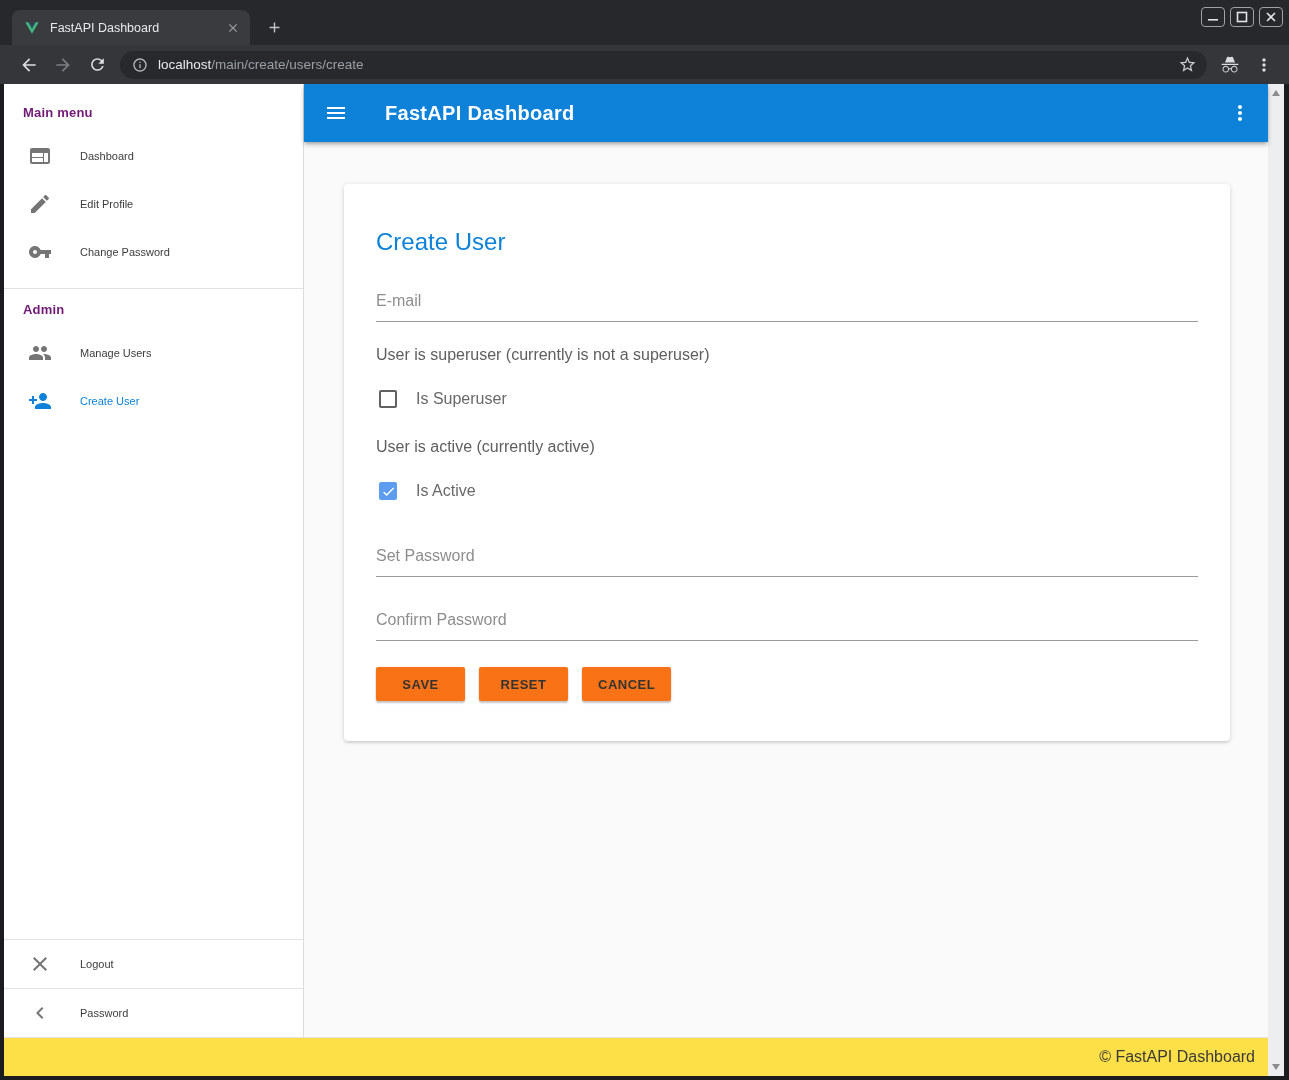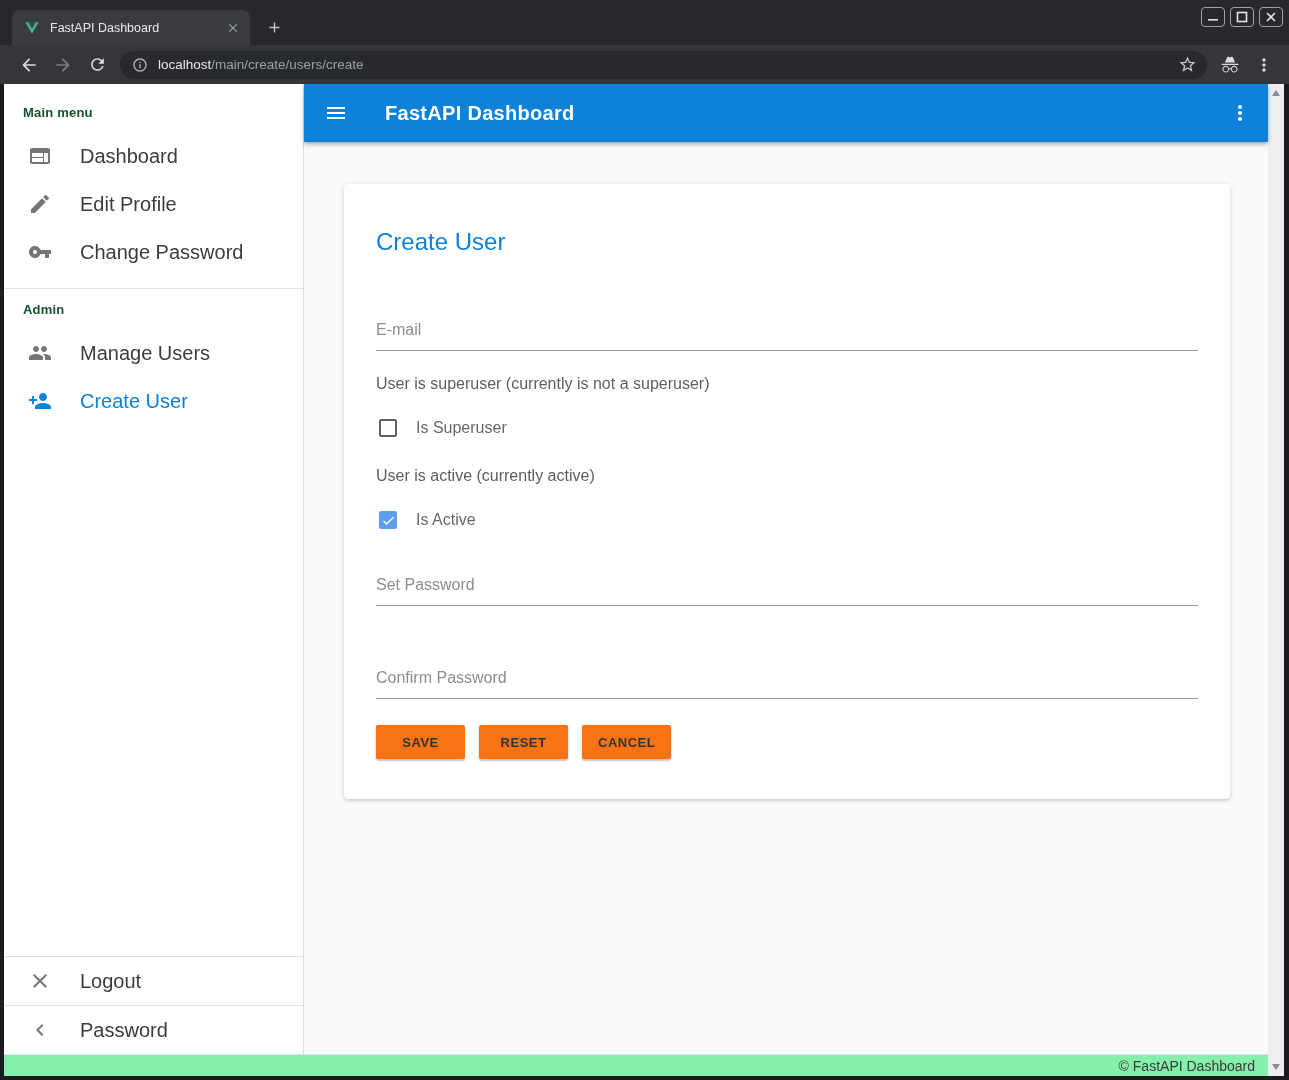--- a/index.html
+++ b/index.html
@@ -27,65 +27,65 @@
   .url-path { color:#9aa0a6; }
   .star-icon { width:19px; height:19px; color:#c7cacd; cursor:pointer; }
   .toolbar-icon { width:34px; height:34px; display:flex; align-items:center; justify-content:center; color:#dadce0; cursor:pointer; }
 
   
   .content { display:flex; margin:0 5px 4px 4px; height:992px; background:#fafafa; }
   .content-left { flex:1; display:flex; flex-direction:column; min-width:0; }
   .body-row { flex:1; display:flex; min-height:0; }
 
   .sidebar { width:300px; background:#fff; border-right:1px solid #dcdcdc; display:flex; flex-direction:column; padding-top:8px; }
-  .side-header { height:40px; display:flex; align-items:center; padding-left:19px; color:#14532d; font-size:13px; font-weight:bold; letter-spacing:.2px; }
-  .side-item { height:48px; display:flex; align-items:center; padding-left:24px; font-size:20px; color:#3c3c3c; cursor:pointer; }
+  .side-header { height:40px; display:flex; align-items:center; padding-left:19px; color:#701a75; font-size:13px; font-weight:bold; letter-spacing:.2px; }
+  .side-item { height:48px; display:flex; align-items:center; padding-left:24px; font-size:11px; color:#3c3c3c; cursor:pointer; }
   .side-item .s-icon { width:24px; height:24px; color:#757575; margin-right:28px; flex:0 0 24px; }
   .side-item.active { color:#0d82d8; }
   .side-item.active .s-icon { color:#0d82d8; }
   .divider { height:1px; background:#e2e2e2; }
   .divider.mt { margin-top:12px; }
   .spacer { flex:1; }
 
   .main { flex:1; display:flex; flex-direction:column; min-width:0; background:#fafafa; }
   .appbar { height:58px; background:#0d82d8; display:flex; align-items:center; padding:0 16px 0 20px;
             box-shadow:0 2px 4px -1px rgba(0,0,0,.3), 0 3px 5px rgba(0,0,0,.14); position:relative; z-index:2; }
   .hamburger { width:24px; height:24px; color:#fff; cursor:pointer; }
   .appbar-title { margin-left:37px; color:#fff; font-size:20px; font-weight:bold; letter-spacing:.3px; }
   .appbar-kebab { margin-left:auto; width:24px; height:24px; color:#fff; cursor:pointer; }
 
   .page { flex:1; overflow:hidden; }
   .card { width:886px; margin:42px 0 0 40px; background:#fff; border-radius:4px;
           box-shadow:0 1px 5px rgba(0,0,0,.14), 0 2px 2px rgba(0,0,0,.08); padding:42px 32px 40px; }
   .card-title { font-size:24px; line-height:32px; font-weight:400; color:#0d82d8; }
 
   .tfield { margin-top:50px; }
-  .tfield.gap42 { margin-top:63px; }
+  .tfield.gap42 { margin-top:34px; }
   .tfield.gap44 { margin-top:44px; }
   .tfield input { width:100%; border:0; outline:0; border-bottom:1px solid #9b9b9b; padding:0 0 11px;
                   font-size:16px; color:#333; background:transparent; font-family:"Liberation Sans",sans-serif; }
   .tfield input::placeholder { color:#8d8d8d; opacity:1; }
 
   .hint { font-size:16px; line-height:24px; color:#5e5e5e; margin-top:21px; }
   .hint.h2 { margin-top:24px; }
   .checkbox-row { display:flex; align-items:center; margin-top:20px; height:24px;gap:8px; }
   .cb { width:18px; height:18px; border-radius:2px; margin-left:3px; flex:0 0 18px; cursor:pointer;
         display:flex; align-items:center; justify-content:center; }
   .cb.unchecked { border:2px solid #616161; background:#fff; }
   .cb.checked { background:#5c9def; color:#fff; }
   .cb-label { margin-left:11px; font-size:16px; color:#686868; }
 
   .btn-row { margin-top:26px; display:flex; }
   .btn { height:34px; min-width:89px; padding:0 16px; background:#f97316; border:0; border-radius:2px;
          box-shadow:0 2px 2px rgba(0,0,0,.22), 0 0 2px rgba(0,0,0,.12);
          font-size:13px; font-weight:bold; color:#333; letter-spacing:.5px; margin-right:14px; cursor:pointer;
          font-family:"Liberation Sans",sans-serif; }
 
-  .footer { height:22px; background:#86efac; border-top:1px solid #e3e3e3; display:flex; align-items:center;
-            justify-content:flex-end; padding-right:13px; font-size:14px; color:#3a3a3a; }
+  .footer { height:39px; background:#fde047; border-top:1px solid #e3e3e3; display:flex; align-items:center;
+            justify-content:flex-end; padding-right:13px; font-size:16px; color:#3a3a3a; }
 
   .scrollbar { width:16px; background:#eceeef; display:flex; flex-direction:column; justify-content:space-between;
                align-items:center; padding:6px 0; }
   .sb-arrow { width:0; height:0; border-left:4.5px solid transparent; border-right:4.5px solid transparent; cursor:pointer; }
   .sb-up { border-bottom:6px solid #8a8d90; }
   .sb-down { border-top:6px solid #8a8d90; }
 
   svg { display:block; }
 </style>
 </head>

